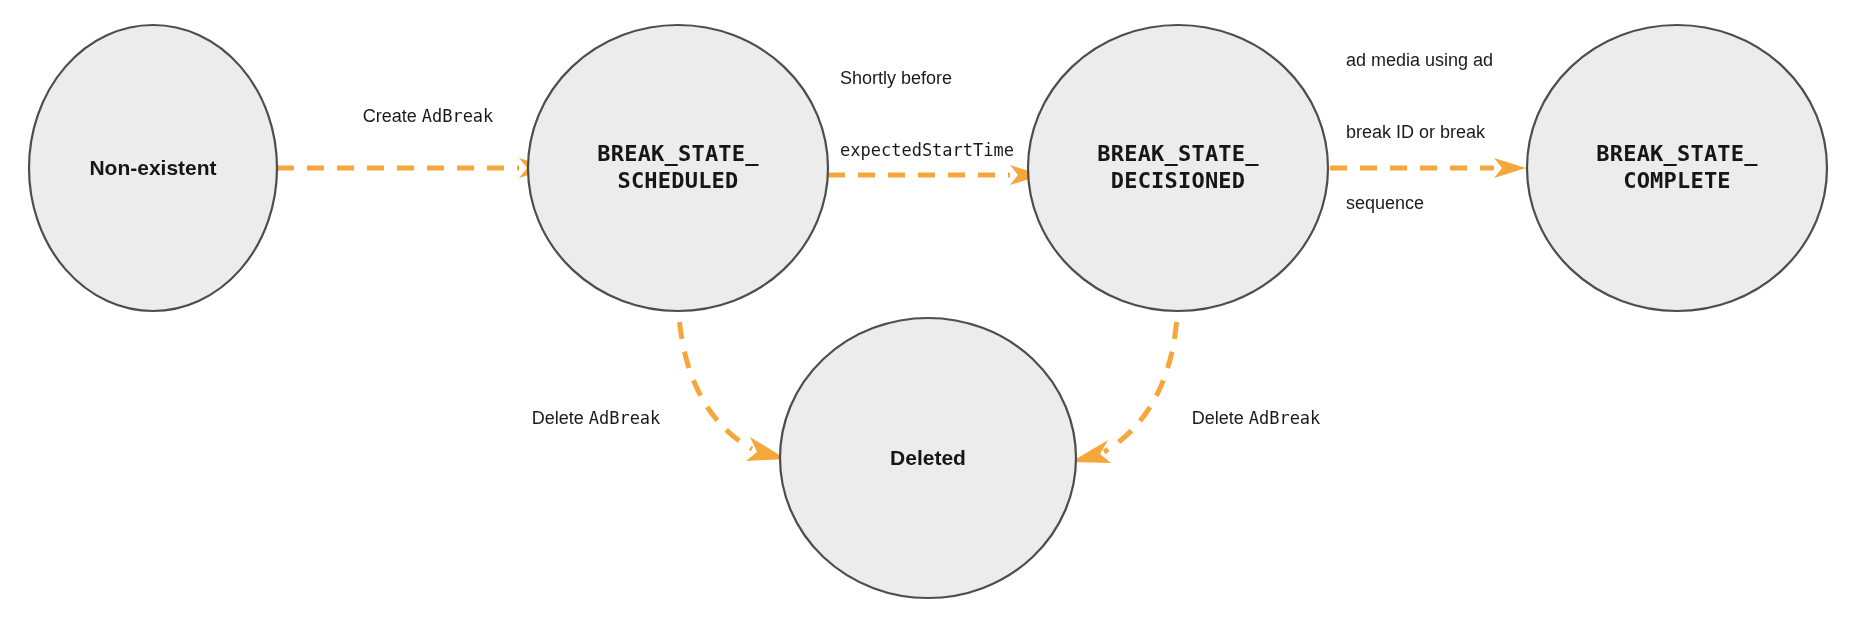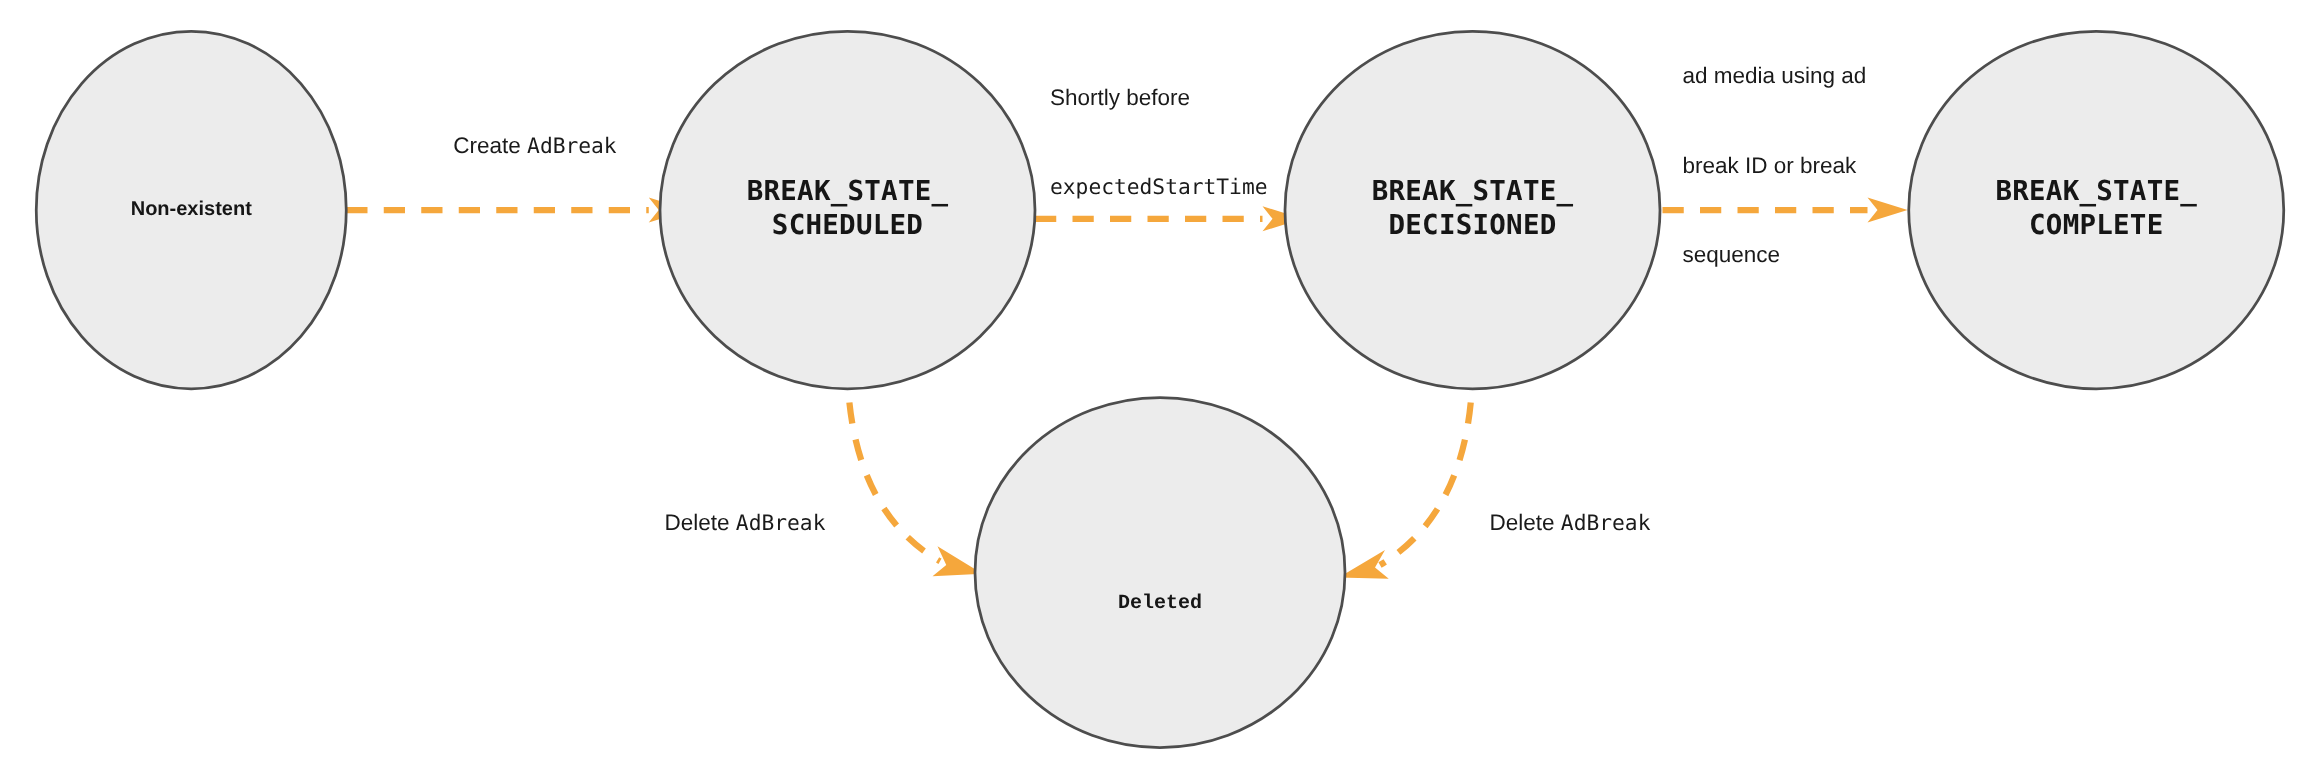--- a/index.html
+++ b/index.html
@@ -54,21 +54,21 @@
     white-space: pre;
     pointer-events: none;
   }
   .node-label.mono {
     font-family: "DejaVu Sans Mono", "Liberation Mono", monospace;
     font-size: 22px;
     letter-spacing: 0.2px;
   }
   .node-label.sans {
     font-family: "Liberation Sans", sans-serif;
-    font-size: 16px;
+    font-size: 21px;
   }
   .edge-label {
     position: absolute;
     color: #1a1a1a;
     font-family: "Liberation Sans", sans-serif;
     font-size: 18px;
     line-height: 1.33;
     white-space: pre;
     pointer-events: none;
   }
@@ -133,21 +133,21 @@
 
   <div class="node-label mono" style="left:678px; top:168px;">BREAK_STATE_
 SCHEDULED</div>
 
   <div class="node-label mono" style="left:1178px; top:168px;">BREAK_STATE_
 DECISIONED</div>
 
   <div class="node-label mono" style="left:1677px; top:168px;">BREAK_STATE_
 COMPLETE</div>
 
-  <div class="node-label sans" style="left:928px; top:483px;font-family:Liberation Mono, monospace;">Deleted</div>
+  <div class="node-label sans" style="left:928px; top:458px;">Deleted</div>
 
   <div class="edge-label center" style="left:428px; top:117px;">
     <span class="lbl-line"><span>Create </span><span class="code">AdBreak</span></span>
   </div>
 
   <div class="edge-label left" style="left:840px; top:114px;">
     <span class="lbl-line">Shortly before</span>
     <span class="lbl-line code">expectedStartTime</span>
   </div>
 

